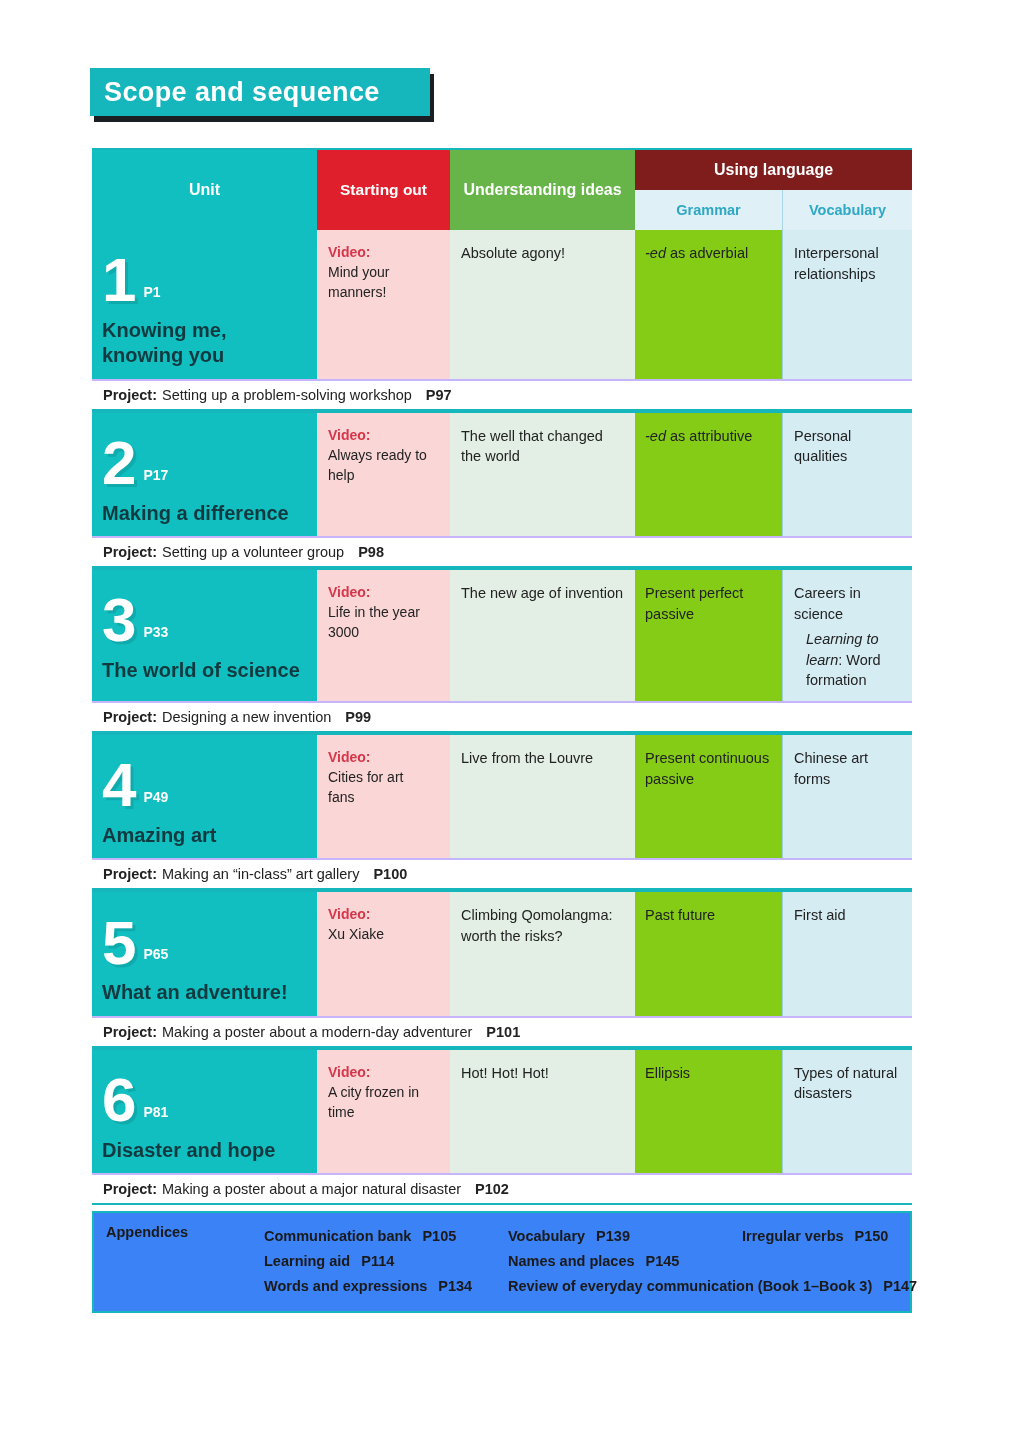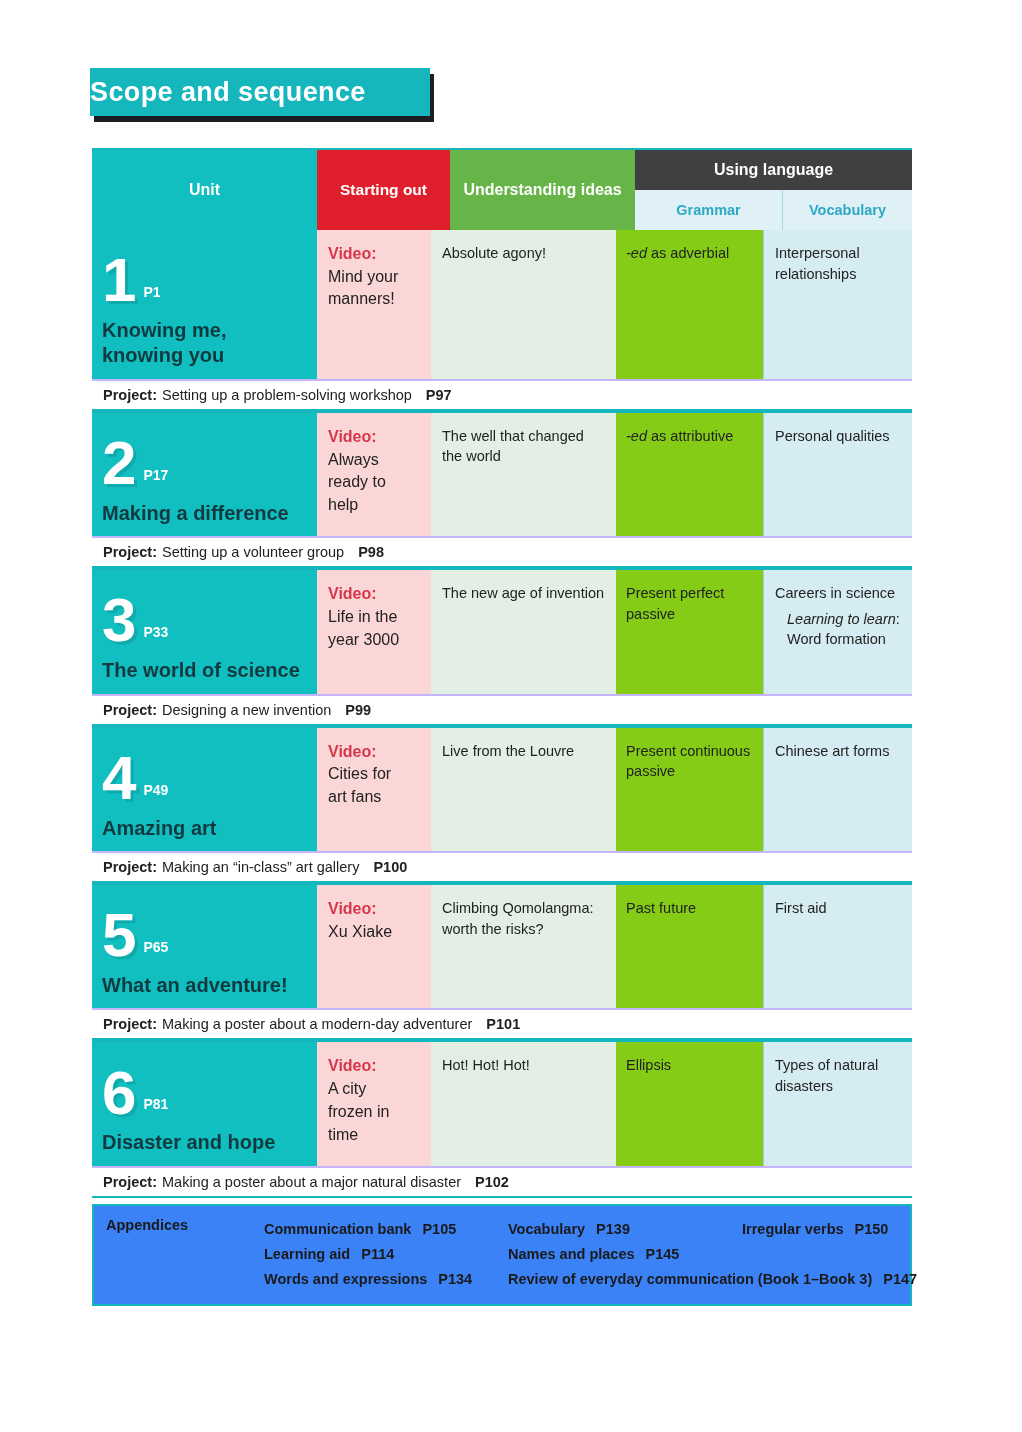--- a/index.html
+++ b/index.html
@@ -33,21 +33,21 @@
     height: 48px;
     background: #1a1f23;
   }
   .title-band {
     position: relative;
     width: 340px;
     height: 48px;
     background: #16b6bd;
     display: flex;
     align-items: center;
-    padding-left: 0;
+    padding-left: 14px;
   }
   .title-text {
     color: #ffffff;
     font-size: 27px;
     font-weight: bold;
     letter-spacing: 0.4px;
     white-space: nowrap;
   }
 
   
@@ -74,21 +74,21 @@
     font-weight: bold;
     line-height: 1.15;
   }
   .th-unit   { width: 225px; background: #11bec0; }
   .th-start  { width: 133px; background: #e01f2c; font-size: 15.5px; }
   .th-under  { width: 185px; background: #67b449; font-size: 16px; }
 
   .th-using-wrap { width: 277px; display: flex; flex-direction: column; }
   .th-using-top {
     height: 40px;
-    background: #404040;
+    background: #7f1d1d;
     display: flex;
     align-items: center;
     justify-content: center;
     color: #ffffff;
     font-size: 16px;
     font-weight: bold;
   }
   .th-using-bot {
     height: 40px;
     display: flex;
@@ -143,24 +143,24 @@
   }
   .unit-title {
     margin-top: 12px;
     color: #103a3f;
     font-size: 20px;
     font-weight: bold;
     line-height: 1.27;
   }
 
   .c-start {
-    width: 114px;
+    width: 133px;
     background: #fbd6d6;
     padding: 13px 22px 10px 11px;
-    font-size: 16px;
+    font-size: 14px;
     color: #222222;
     line-height: 1.42;
   }
   .video-label {
     color: #d6364a;
     font-weight: bold;
     display: block;
   }
 
   .c-under {

